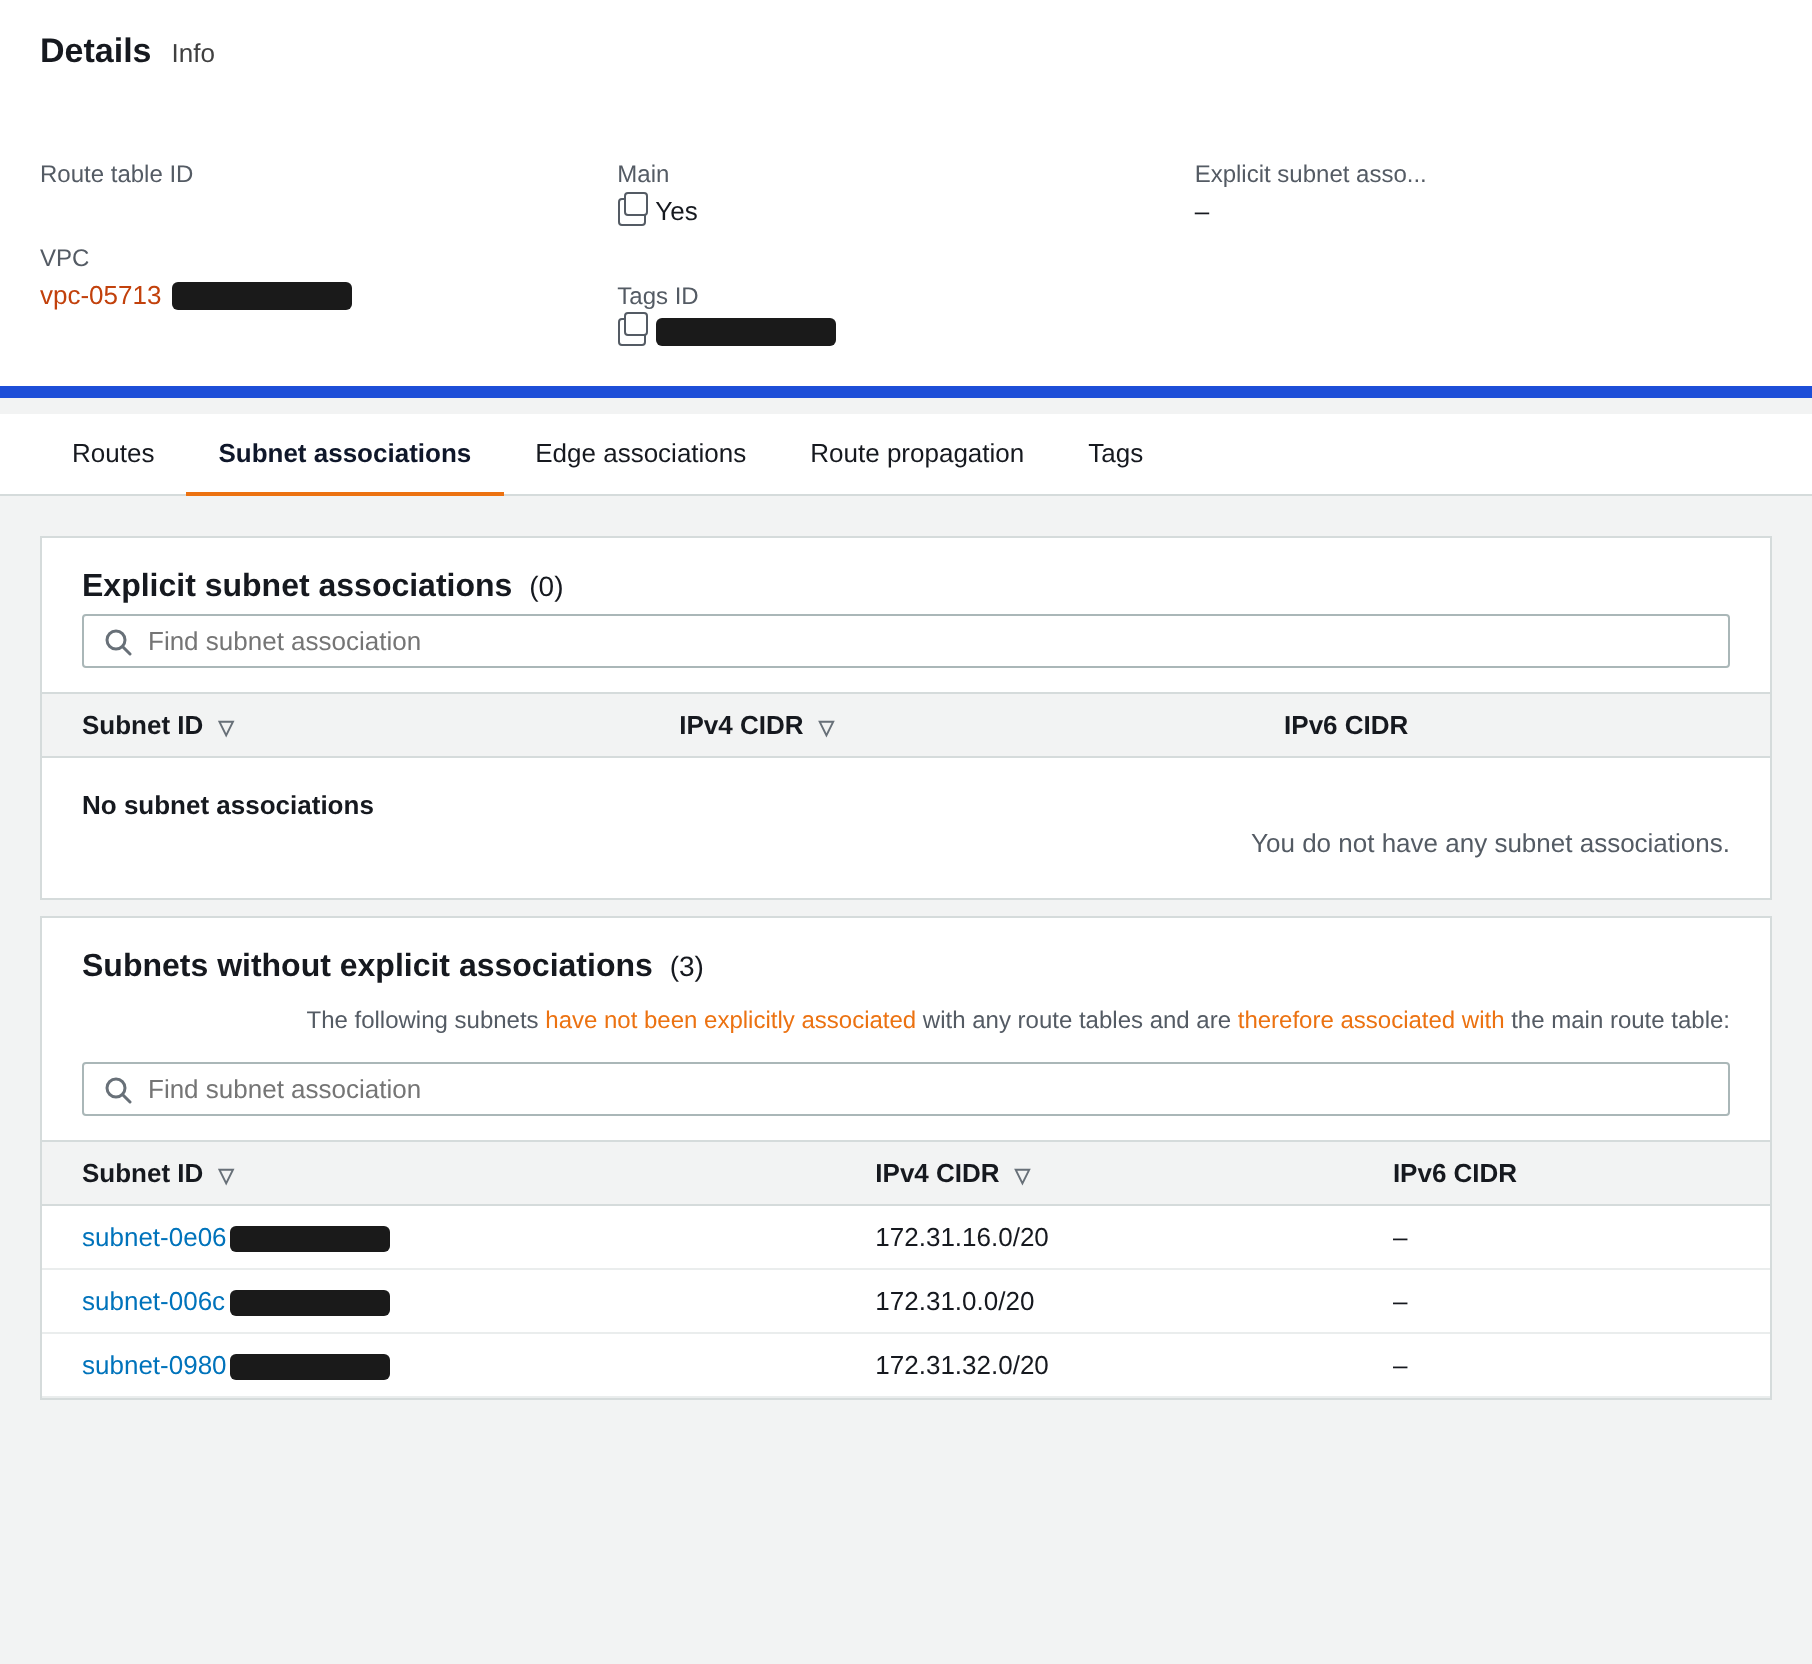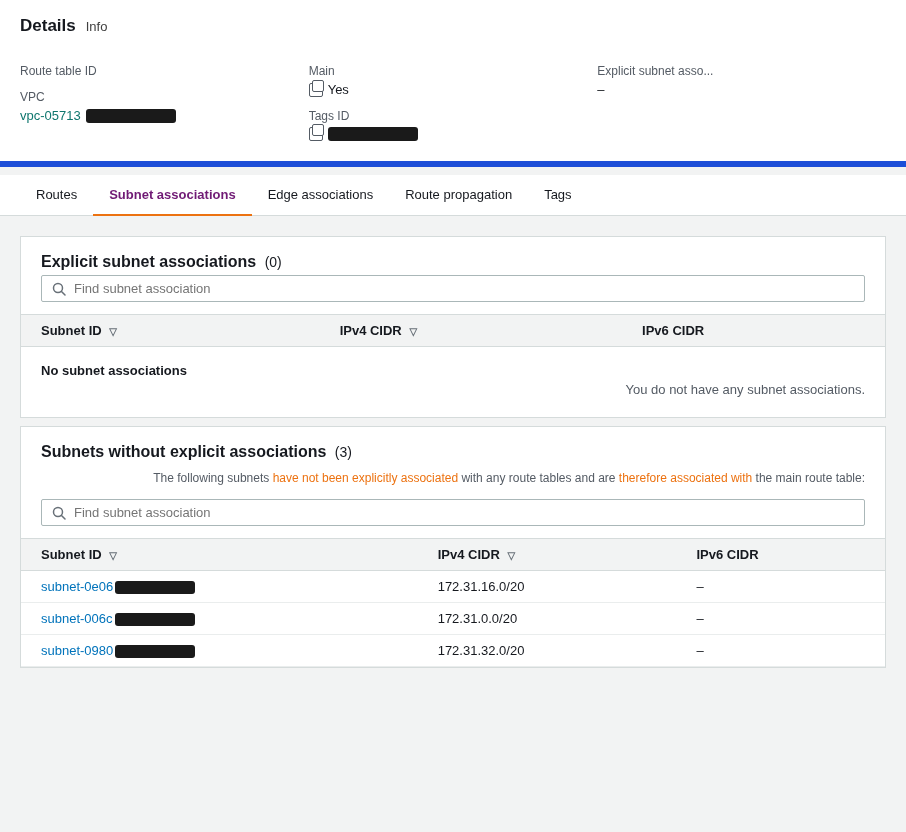--- a/index.html
+++ b/index.html
@@ -43,33 +43,33 @@
     }
 
     .detail-col {
       padding-right: 24px;
     }
 
     .detail-label {
       font-size: 12px;
       color: #545b64;
       margin-bottom: 4px;
-      margin-top: 12px;
+      margin-top: 28px;
     }
 
     .detail-value {
       font-size: 13px;
       color: #16191f;
       display: flex;
       align-items: center;
       gap: 5px;
     }
 
     .detail-value a {
-      color: #0f766e;
+      color: #c2410c;
       text-decoration: none;
     }
 
     .copy-icon {
       display: inline-block;
       width: 14px;
       height: 14px;
       border: 1.5px solid #545b64;
       border-radius: 2px;
       position: relative;
@@ -109,21 +109,21 @@
     .tab-item {
       padding: 12px 16px;
       cursor: pointer;
       font-size: 13px;
       color: #16191f;
       border-bottom: 2px solid transparent;
       margin-bottom: -1px;
     }
 
     .tab-item.active {
-      color: #701a75;
+      color: #0f172a;
       border-bottom: 2px solid #ec7211;
       font-weight: 600;
     }
 
     
     .main-content {
       padding: 20px;
     }
 
     .subsection-title {

